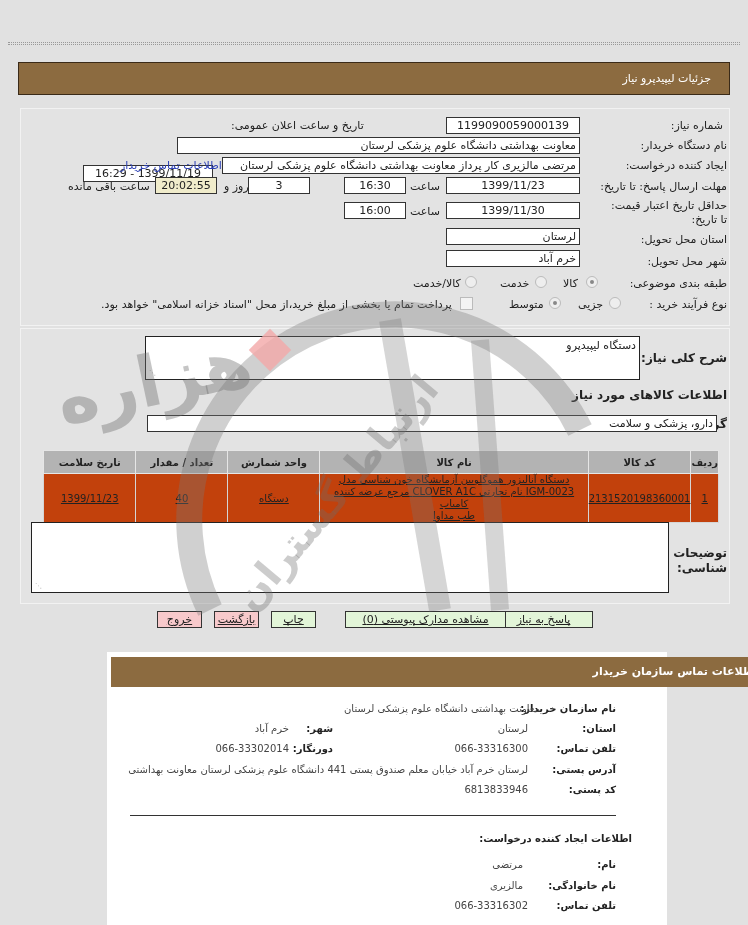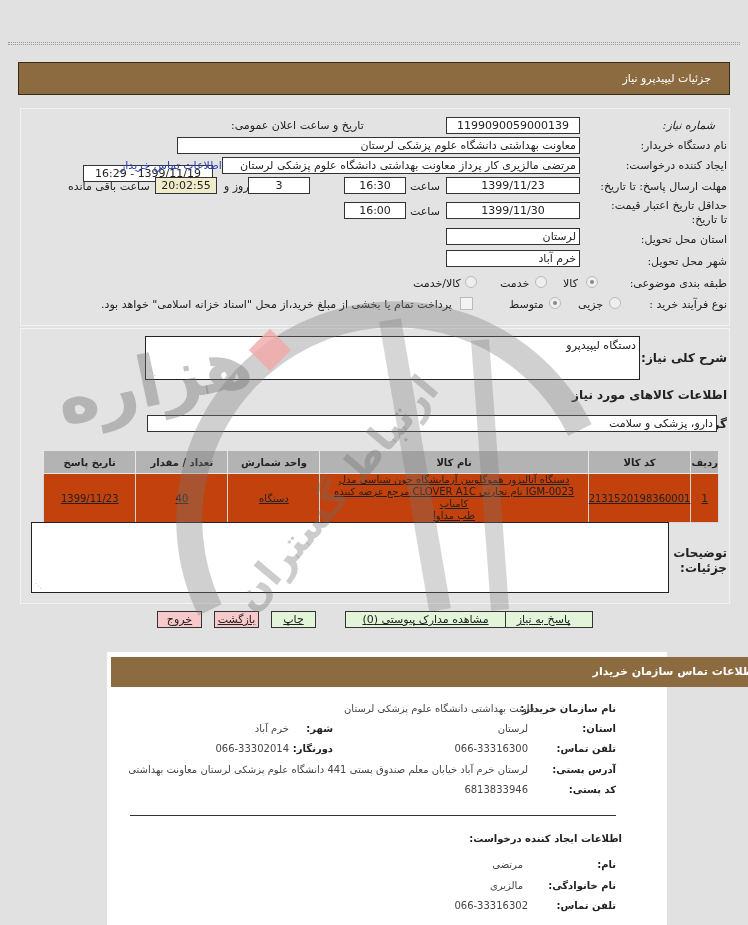--- a/index.html
+++ b/index.html
@@ -40,21 +40,21 @@
 <body>
 
 <div class="dotline"></div>
 
 <div class="header-bar">
   <span>جزئیات لیپیدپرو نیاز</span>
 </div>
 
 <div class="panel p1"></div>
 
-<span class="lbl" style="top:119px; right:33px;font-style:italic;">شماره نیاز:</span>
+<span class="lbl" style="top:119px; right:25px;">شماره نیاز:</span>
 <div class="box" style="top:117px; left:446px; width:134px;">1199090059000139</div>
 
 <span class="lbl" style="top:119px; left:231px;">تاریخ و ساعت اعلان عمومی:</span>
 <div class="box" style="top:117px; left:83px; width:130px;margin-top:48px;">1399/11/19 - 16:29</div>
 
 <span class="lbl" style="top:139px; right:21px;">نام دستگاه خریدار:</span>
 <div class="box r" style="top:137px; left:177px; width:403px;">معاونت بهداشتی دانشگاه علوم پزشکی لرستان</div>
 
 <span class="lbl" style="top:159px; right:21px;">ایجاد کننده درخواست:</span>
 <div class="box r" style="top:157px; left:222px; width:358px;padding-left:45px;">مرتضی مالزیری کار پرداز معاونت بهداشتی دانشگاه علوم پزشکی لرستان</div>
@@ -110,41 +110,41 @@
 <div class="box r" style="top:415px; left:147px; width:570px;">دارو، پزشکی و سلامت</div>
 
 <table class="items">
   <thead>
     <tr>
       <th style="width:25px;">ردیف</th>
       <th style="width:95px;margin-top:34px;">کد کالا</th>
       <th style="width:272px;">نام کالا</th>
       <th style="width:93px;">واحد شمارش</th>
       <th style="width:93px;">تعداد / مقدار</th>
-      <th style="width:93px;">تاریخ پاسخ</th>
+      <th style="width:93px;">تاریخ سلامت</th>
     </tr>
   </thead>
   <tbody>
     <tr>
       <td>1</td>
       <td>2131520198360001</td>
       <td style="line-height:12px;">
         <div>دستگاه آنالیزور هموگلوبین آزمایشگاه خون شناسی مدل</div>
         <div>IGM-0023 نام تجارتی CLOVER A1C مرجع عرضه کننده کامیاب</div>
         <div>طب مداوا</div>
       </td>
       <td>دستگاه</td>
       <td>40</td>
       <td>1399/11/23</td>
     </tr>
   </tbody>
 </table>
 
 <span class="lbl bold" style="top:546px; right:21px; font-size:12px;">توضیحات</span>
-<span class="lbl bold" style="top:561px; right:21px; font-size:12px;">جزئیات:</span>
+<span class="lbl bold" style="top:561px; right:21px; font-size:12px;">شناسی:</span>
 <div class="tarea" style="top:522px; left:31px; width:638px; height:71px;">
   <span></span>
   <span class="grip">⋰</span>
 </div>
 
 <div class="btn green" style="top:611px; left:494px; width:99px;">پاسخ به نیاز</div>
 <div class="btn green" style="top:611px; left:329px; width:161px;margin-left:16px;">مشاهده مدارک پیوستی (0)</div>
 <div class="btn green" style="top:611px; left:271px; width:45px;">چاپ</div>
 <div class="btn pink" style="top:611px; left:214px; width:45px;">بازگشت</div>
 <div class="btn pink" style="top:611px; left:157px; width:45px;">خروج</div>
@@ -169,21 +169,21 @@
 <span class="c-val" style="top:743px; right:459px;">066-33302014</span>
 
 <span class="c-lbl" style="top:764px; right:132px;">آدرس پستی:</span>
 <span class="c-val" style="top:764px; right:220px;">لرستان خرم آباد خیابان معلم صندوق پستی 441 دانشگاه علوم پزشکی لرستان معاونت بهداشتی</span>
 
 <span class="c-lbl" style="top:784px; right:132px;">کد پستی:</span>
 <span class="c-val" style="top:784px; right:220px;">6813833946</span>
 
 <div class="sep"></div>
 
-<span class="c-lbl" style="top:833px; right:126px;text-align:center;">اطلاعات ایجاد کننده درخواست:</span>
+<span class="c-lbl" style="top:833px; right:116px;text-align:center;">اطلاعات ایجاد کننده درخواست:</span>
 
 <span class="c-lbl" style="top:859px; right:132px;">نام:</span>
 <span class="c-val" style="top:859px; right:225px;">مرتضی</span>
 
 <span class="c-lbl" style="top:880px; right:132px;">نام خانوادگی:</span>
 <span class="c-val" style="top:880px; right:225px;">مالزیری</span>
 
 <span class="c-lbl" style="top:900px; right:132px;">تلفن تماس:</span>
 <span class="c-val" style="top:900px; right:220px;">066-33316302</span>
 

